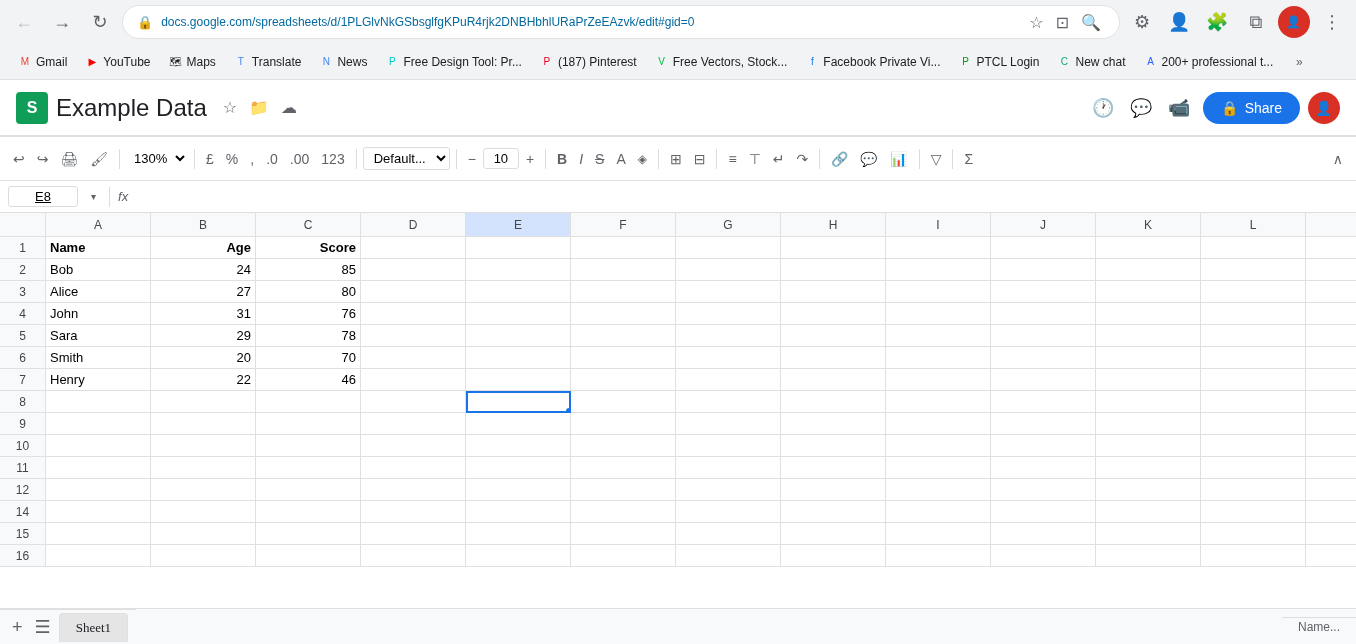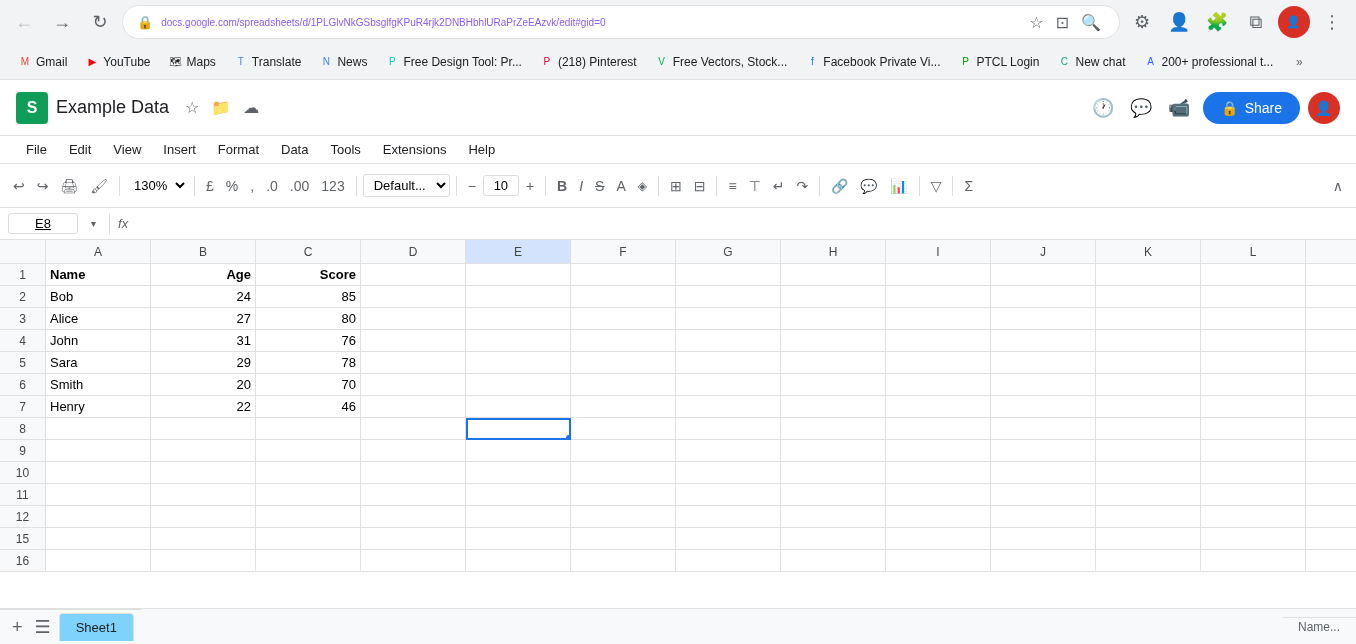--- a/index.html
+++ b/index.html
@@ -6,36 +6,36 @@
     body { font-family: Arial, sans-serif; font-size: 13px; background: #fff; overflow: hidden; width: 1356px; height: 644px; }
 
     
     .browser-chrome { background: #f1f3f4; width: 100%; }
 
     
     .nav-bar { display: flex; align-items: center; padding: 6px 8px; gap: 6px; height: 44px; }
     .nav-btn { background: none; border: none; cursor: pointer; color: #5f6368; font-size: 18px; padding: 4px; border-radius: 50%; display: flex; align-items: center; justify-content: center; width: 32px; height: 32px; }
     .nav-btn.disabled { color: #bdc1c6; cursor: default; }
     .address-bar { flex: 1; background: #fff; border-radius: 20px; padding: 6px 14px; font-size: 14px; color: #202124; display: flex; align-items: center; gap: 8px; border: 1px solid #dfe1e5; height: 34px; }
-    .address-bar .url-text { flex: 1; font-size: 10px; color: #8b5cf6; }
+    .address-bar .url-text { flex: 1; font-size: 12px; color: #0369a1; }
     .address-icons { display: flex; align-items: center; gap: 4px; }
     .address-icon-btn { background: none; border: none; cursor: pointer; color: #5f6368; font-size: 16px; padding: 4px; border-radius: 50%; display: flex; align-items: center; justify-content: center; }
 
     
     .bookmarks-bar { display: flex; align-items: center; padding: 2px 10px; height: 36px; border-bottom: 1px solid #e0e0e0; gap: 2px; overflow: hidden; }
     .bookmark-item { display: flex; align-items: center; gap: 4px; padding: 3px 8px; border-radius: 4px; cursor: pointer; font-size: 12px; color: #202124; white-space: nowrap; }
     .bookmark-icon { width: 14px; height: 14px; display: inline-flex; align-items: center; justify-content: center; font-size: 10px; }
 
     
     .sheets-app { background: #fff; height: calc(644px - 80px); display: flex; flex-direction: column; }
 
     
     .sheets-header { display: flex; align-items: center; padding: 6px 16px; gap: 8px; height: 56px; border-bottom: 1px solid #e0e0e0; }
     .sheets-logo { width: 32px; height: 32px; background: #0f9d58; border-radius: 4px; display: flex; align-items: center; justify-content: center; color: white; font-size: 18px; font-weight: bold; flex-shrink: 0; }
-    .doc-title { font-size: 18px; color: #202124; margin-right: 4px; }
+    .doc-title { font-size: 24px; color: #202124; margin-right: 4px; }
     .header-icons { display: flex; align-items: center; gap: 4px; }
     .header-icon-btn { background: none; border: none; cursor: pointer; color: #5f6368; font-size: 16px; padding: 4px; border-radius: 50%; display: flex; align-items: center; justify-content: center; }
     .menu-bar { display: flex; align-items: center; padding: 2px 16px; font-size: 13px; gap: 2px; }
     .menu-item { padding: 4px 10px; border-radius: 4px; cursor: pointer; color: #202124; }
     .header-right { margin-left: auto; display: flex; align-items: center; gap: 8px; }
     .share-btn { background: #1a73e8; color: white; border: none; border-radius: 20px; padding: 8px 18px; font-size: 14px; cursor: pointer; display: flex; align-items: center; gap: 6px; }
     .avatar { width: 32px; height: 32px; border-radius: 50%; background: #d93025; display: flex; align-items: center; justify-content: center; color: white; font-size: 14px; cursor: pointer; }
 
     
     .toolbar { display: flex; align-items: center; padding: 3px 8px; gap: 2px; border-bottom: 1px solid #e0e0e0; height: 44px; flex-wrap: nowrap; overflow: hidden; }
@@ -86,21 +86,21 @@
     .selected-cell { background: #fff !important; outline: 2px solid #1a73e8; outline-offset: -2px; position: relative; }
     .selected-cell::after { content: ''; position: absolute; bottom: -2px; right: -2px; width: 6px; height: 6px; background: #1a73e8; border-radius: 50%; }
 
     .col-e-header { background: #d3e2fd !important; }
 
     
     .status-bar { display: flex; align-items: center; justify-content: flex-end; padding: 2px 16px; font-size: 12px; color: #5f6368; border-top: 1px solid #e0e0e0; height: 20px; background: #f8f9fa; }
 
     
     .sheets-tabs { display: flex; align-items: center; padding: 0 8px; border-top: 1px solid #e0e0e0; height: 36px; background: #f8f9fa; gap: 4px; overflow: hidden; }
-    .sheets-tab { padding: 6px 16px; border-radius: 4px 4px 0 0; cursor: pointer; font-size: 13px; color: #202124; background: #7dd3fc; border: 1px solid #e0e0e0; border-bottom: none; }
+    .sheets-tab { padding: 6px 16px; border-radius: 4px 4px 0 0; cursor: pointer; font-size: 13px; color: #202124; background: #e5e5e5; border: 1px solid #e0e0e0; border-bottom: none; font-family: Liberation Serif, serif; }
     .add-sheet-btn { background: none; border: none; cursor: pointer; color: #5f6368; font-size: 18px; padding: 4px; display: flex; align-items: center; }
   </style>
 </head>
 <body>
 
 <div class="browser-chrome">
   <div class="nav-bar">
     <button class="nav-btn disabled">←</button>
     <button class="nav-btn">→</button>
     <button class="nav-btn">↻</button>
@@ -142,21 +142,21 @@
     <div class="bookmark-item">
       <span class="bookmark-icon" style="color:#4285F4;">N</span>
       <span>News</span>
     </div>
     <div class="bookmark-item">
       <span class="bookmark-icon" style="color:#00C4CC;">P</span>
       <span>Free Design Tool: Pr...</span>
     </div>
     <div class="bookmark-item">
       <span class="bookmark-icon" style="color:#E60023;">P</span>
-      <span>(218) Pinterest</span>
+      <span>(187) Pinterest</span>
     </div>
     <div class="bookmark-item">
       <span class="bookmark-icon" style="color:#00b849;">V</span>
       <span>Free Vectors, Stock...</span>
     </div>
     <div class="bookmark-item">
       <span class="bookmark-icon" style="color:#1877F2;">f</span>
       <span>Facebook Private Vi...</span>
     </div>
     <div class="bookmark-item">
@@ -193,31 +193,20 @@
         <button class="header-icon-btn" style="font-size:18px;">💬</button>
         <button class="header-icon-btn" style="font-size:18px;">📹</button>
         <button class="share-btn">
           <span>🔒</span>
           <span>Share</span>
         </button>
         <div class="avatar">👤</div>
       </div>
     </div>
 
-    <div class="menu-bar">
-      <span class="menu-item">File</span>
-      <span class="menu-item">Edit</span>
-      <span class="menu-item">View</span>
-      <span class="menu-item">Insert</span>
-      <span class="menu-item">Format</span>
-      <span class="menu-item">Data</span>
-      <span class="menu-item">Tools</span>
-      <span class="menu-item">Extensions</span>
-      <span class="menu-item">Help</span>
-    </div>
   </div>
 
   <div class="toolbar">
     <button class="toolbar-btn">↩</button>
     <button class="toolbar-btn">↪</button>
     <button class="toolbar-btn">🖨</button>
     <button class="toolbar-btn">🖌</button>
     <div class="toolbar-divider"></div>
     <select class="zoom-select">
       <option>130%</option>
@@ -484,20 +473,36 @@
           <div class="cell col-f"></div>
           <div class="cell col-g"></div>
           <div class="cell col-h"></div>
           <div class="cell col-i"></div>
           <div class="cell col-j"></div>
           <div class="cell col-k"></div>
           <div class="cell col-l"></div>
           <div class="cell col-m"></div>
       </div>
       <div class="spreadsheet-row">
+        <div class="row-num">14</div>
+        <div class="cell col-a"></div>
+          <div class="cell col-b"></div>
+          <div class="cell col-c"></div>
+          <div class="cell col-d"></div>
+          <div class="cell col-e"></div>
+          <div class="cell col-f"></div>
+          <div class="cell col-g"></div>
+          <div class="cell col-h"></div>
+          <div class="cell col-i"></div>
+          <div class="cell col-j"></div>
+          <div class="cell col-k"></div>
+          <div class="cell col-l"></div>
+          <div class="cell col-m"></div>
+      </div>
+      <div class="spreadsheet-row">
         <div class="row-num">15</div>
         <div class="cell col-a"></div>
           <div class="cell col-b"></div>
           <div class="cell col-c"></div>
           <div class="cell col-d"></div>
           <div class="cell col-e"></div>
           <div class="cell col-f"></div>
           <div class="cell col-g"></div>
           <div class="cell col-h"></div>
           <div class="cell col-i"></div>

